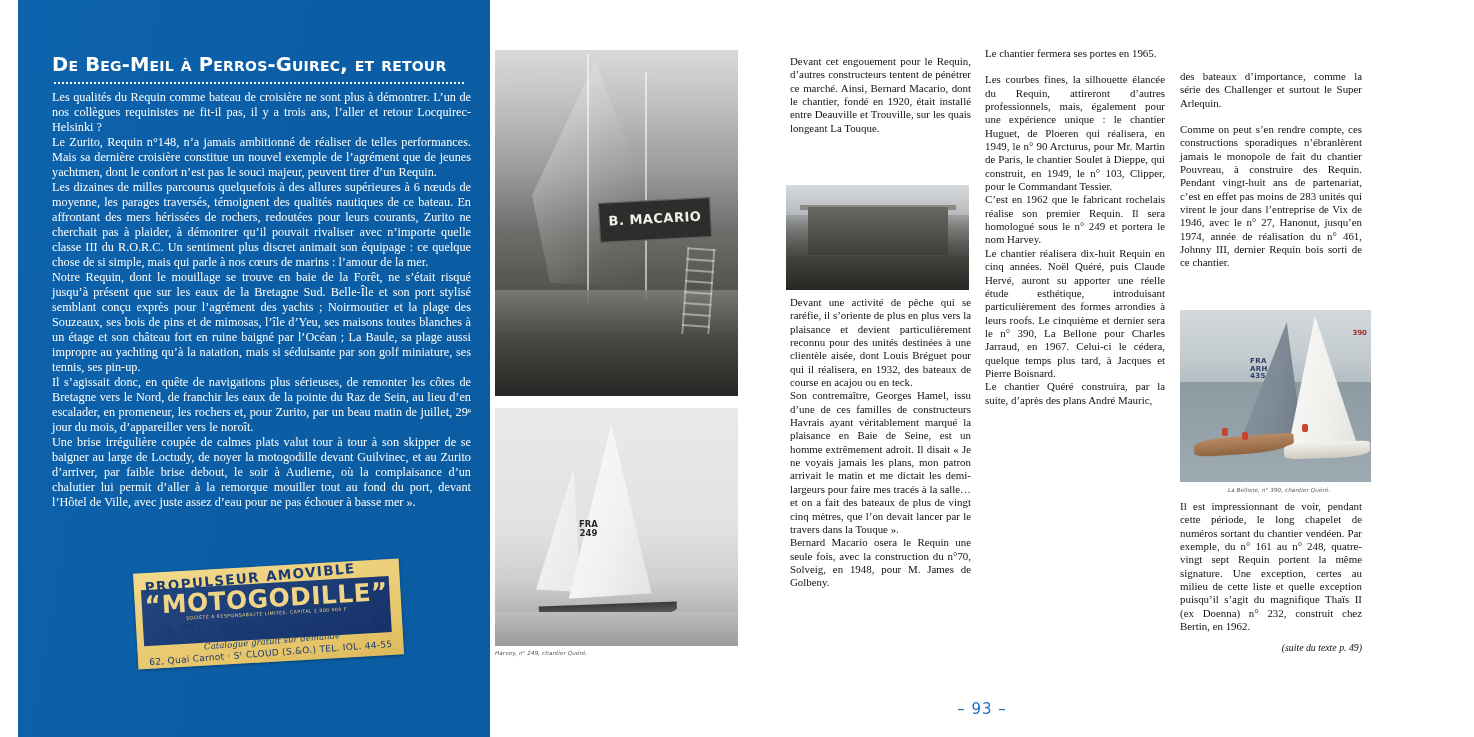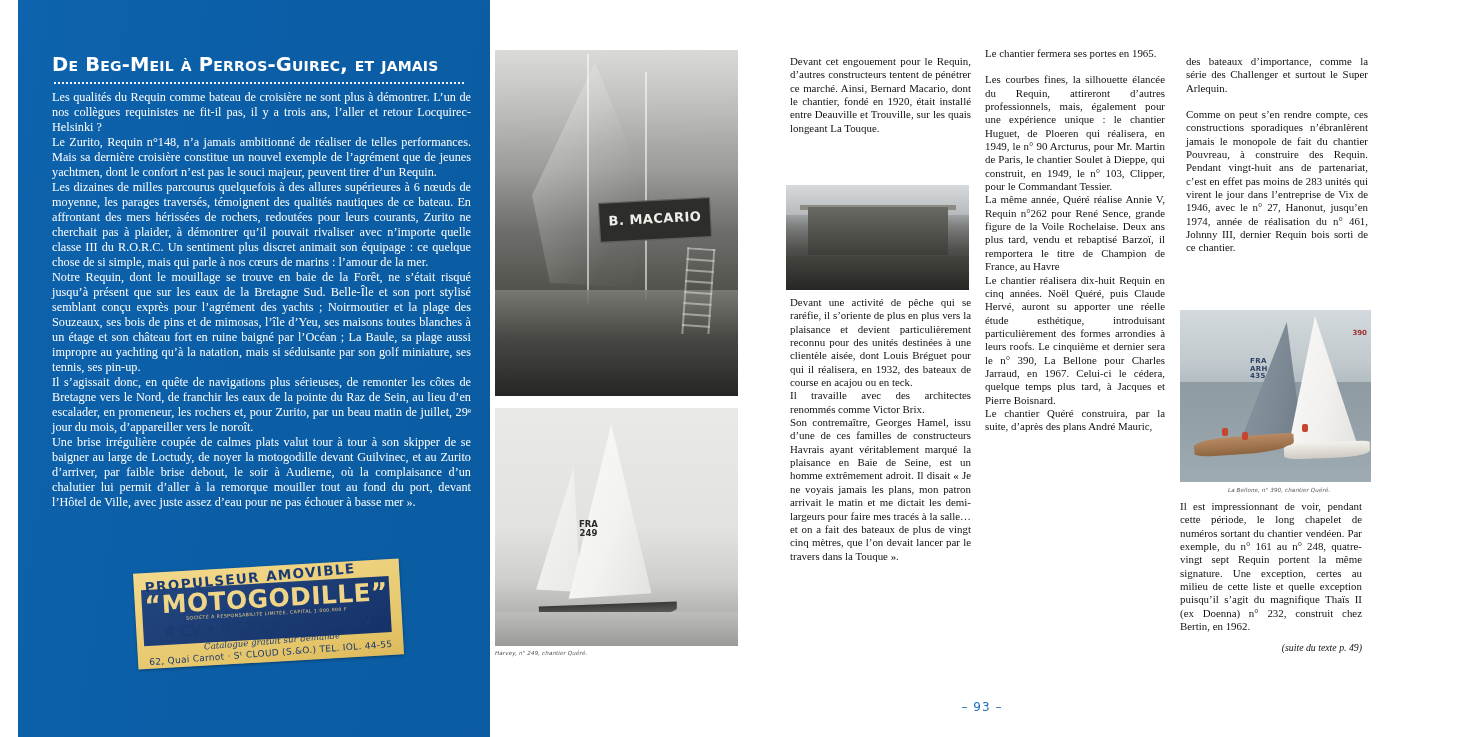--- a/index.html
+++ b/index.html
@@ -414,46 +414,46 @@
   .col .suite {
     display: block;
     text-align: right;
     font-style: italic;
     font-size: 9.8px;
     margin-top: 8px;
   }
   #col-2 { left: 300px; top: 55px;  width: 181px; }
   #col-2b{ left: 300px; top: 296px; width: 181px; }
   #col-3 { left: 495px; top: 47px;  width: 180px; }
-  #col-4 { left: 690px; top: 55px;  width: 182px; margin-left: 6px; } 
+  #col-4 { left: 690px; top: 70px;  width: 182px; } 
 
   .caption-macario { left: 5px; top: 650px; }
   .caption-regatta { left: 738px; top: 487px; }
 
   #page-number {
     position: absolute;
     left: 0; top: 700px;
     width: 984px;
     text-align: center;
     color: #1a6fbb;
     font-family: "DejaVu Sans", sans-serif;
-    font-size: 12px;
+    font-size: 15px;
     letter-spacing: 1px;
   }
 </style>
 </head>
 <body>
 
 <div id="spread">
 
   <div id="left-page">
     <div id="left-white-edge"></div>
     <div id="left-page-inner">
 
-      <div class="chapter-title">De Beg-Meil à Perros-Guirec, et jamais</div>
+      <div class="chapter-title">De Beg-Meil à Perros-Guirec, et retour</div>
       <div class="title-rule"></div>
 
       <div id="left-body">
         <p>Les qualités du Requin comme bateau de croisière ne sont plus à démontrer. L’un de nos collègues requinistes ne fit-il pas, il y a trois ans, l’aller et retour Locquirec-Helsinki ?</p>
         <p>Le Zurito, Requin n°148, n’a jamais ambitionné de réaliser de telles performances. Mais sa dernière croisière constitue un nouvel exemple de l’agrément que de jeunes yachtmen, dont le confort n’est pas le souci majeur, peuvent tirer d’un Requin.</p>
         <p>Les dizaines de milles parcourus quelquefois à des allures supérieures à 6 nœuds de moyenne, les parages traversés, témoignent des qualités nautiques de ce bateau. En affrontant des mers hérissées de rochers, redoutées pour leurs courants, Zurito ne cherchait pas à plaider, à démontrer qu’il pouvait rivaliser avec n’importe quelle classe III du R.O.R.C. Un sentiment plus discret animait son équipage : ce quelque chose de si simple, mais qui parle à nos cœurs de marins : l’amour de la mer.</p>
         <p>Notre Requin, dont le mouillage se trouve en baie de la Forêt, ne s’était risqué jusqu’à présent que sur les eaux de la Bretagne Sud. Belle-Île et son port stylisé semblant conçu exprès pour l’agrément des yachts ; Noirmoutier et la plage des Souzeaux, ses bois de pins et de mimosas, l’île d’Yeu, ses maisons toutes blanches à un étage et son château fort en ruine baigné par l’Océan ; La Baule, sa plage aussi impropre au yachting qu’à la natation, mais si séduisante par son golf miniature, ses tennis, ses pin-up.</p>
         <p>Il s’agissait donc, en quête de navigations plus sérieuses, de remonter les côtes de Bretagne vers le Nord, de franchir les eaux de la pointe du Raz de Sein, au lieu d’en escalader, en promeneur, les rochers et, pour Zurito, par un beau matin de juillet, 29ᵉ jour du mois, d’appareiller vers le noroît.</p>
         <p>Une brise irrégulière coupée de calmes plats valut tour à tour à son skipper de se baigner au large de Loctudy, de noyer la motogodille devant Guilvinec, et au Zurito d’arriver, par faible brise debout, le soir à Audierne, où la complaisance d’un chalutier lui permit d’aller à la remorque mouiller tout au fond du port, devant l’Hôtel de Ville, avec juste assez d’eau pour ne pas échouer à basse mer ».</p>
       </div>
@@ -517,28 +517,28 @@
       <div class="crew" style="left:122px; top:114px;"></div>
     </div>
     <div class="photo-caption caption-regatta">La Bellone, n° 390, chantier Quéré.</div>
 
     <div class="col" id="col-2">
       <p>Devant cet engouement pour le Requin, d’autres constructeurs tentent de pénétrer ce marché. Ainsi, Bernard Macario, dont le chantier, fondé en 1920, était installé entre Deauville et Trouville, sur les quais longeant La Touque.</p>
     </div>
 
     <div class="col" id="col-2b">
       <p>Devant une activité de pêche qui se raréfie, il s’oriente de plus en plus vers la plaisance et devient particulièrement reconnu pour des unités destinées à une clientèle aisée, dont Louis Bréguet pour qui il réalisera, en 1932, des bateaux de course en acajou ou en teck.</p>
-      <p>Il travaille avec des architectes renommés comme Victor Brix.</p>
       <p>Son contremaître, Georges Hamel, issu d’une de ces familles de constructeurs Havrais ayant véritablement marqué la plaisance en Baie de Seine, est un homme extrêmement adroit. Il disait « Je ne voyais jamais les plans, mon patron arrivait le matin et me dictait les demi-largeurs pour faire mes tracés à la salle… et on a fait des bateaux de plus de vingt cinq mètres, que l’on devait lancer par le travers dans la Touque ».</p>
+      <p>Bernard Macario osera le Requin une seule fois, avec la construction du n°70, Solveig, en 1948, pour M. James de Golbeny.</p>
     </div>
 
     <div class="col" id="col-3">
       <p>Le chantier fermera ses portes en 1965.</p>
       <p class="gap">Les courbes fines, la silhouette élancée du Requin, attireront d’autres professionnels, mais, également pour une expérience unique : le chantier Huguet, de Ploeren qui réalisera, en 1949, le n° 90 Arcturus, pour Mr. Martin de Paris, le chantier Soulet à Dieppe, qui construit, en 1949, le n° 103, Clipper, pour le Commandant Tessier.</p>
-      <p>La même année, Quéré réalise Annie V, Requin n°262 pour René Sence, grande figure de la Voile Rochelaise. Deux ans plus tard, vendu et rebaptisé Barzoï, il remportera le titre de Champion de France, au Havre</p>
+      <p>C’est en 1962 que le fabricant rochelais réalise son premier Requin. Il sera homologué sous le n° 249 et portera le nom Harvey.</p>
       <p>Le chantier réalisera dix-huit Requin en cinq années. Noël Quéré, puis Claude Hervé, auront su apporter une réelle étude esthétique, introduisant particulièrement des formes arrondies à leurs roofs. Le cinquième et dernier sera le n° 390, La Bellone pour Charles Jarraud, en 1967. Celui-ci le cédera, quelque temps plus tard, à Jacques et Pierre Boisnard.</p>
       <p>Le chantier Quéré construira, par la suite, d’après des plans André Mauric,</p>
     </div>
 
     <div class="col" id="col-4">
       <p>des bateaux d’importance, comme la série des Challenger et surtout le Super Arlequin.</p>
       <p class="gap">Comme on peut s’en rendre compte, ces constructions sporadiques n’ébranlèrent jamais le monopole de fait du chantier Pouvreau, à construire des Requin. Pendant vingt-huit ans de partenariat, c’est en effet pas moins de 283 unités qui virent le jour dans l’entreprise de Vix de 1946, avec le n° 27, Hanonut, jusqu’en 1974, année de réalisation du n° 461, Johnny III, dernier Requin bois sorti de ce chantier.</p>
     </div>
 
     <div class="col" id="col-4b" style="left:690px; top:500px; width:182px;">

